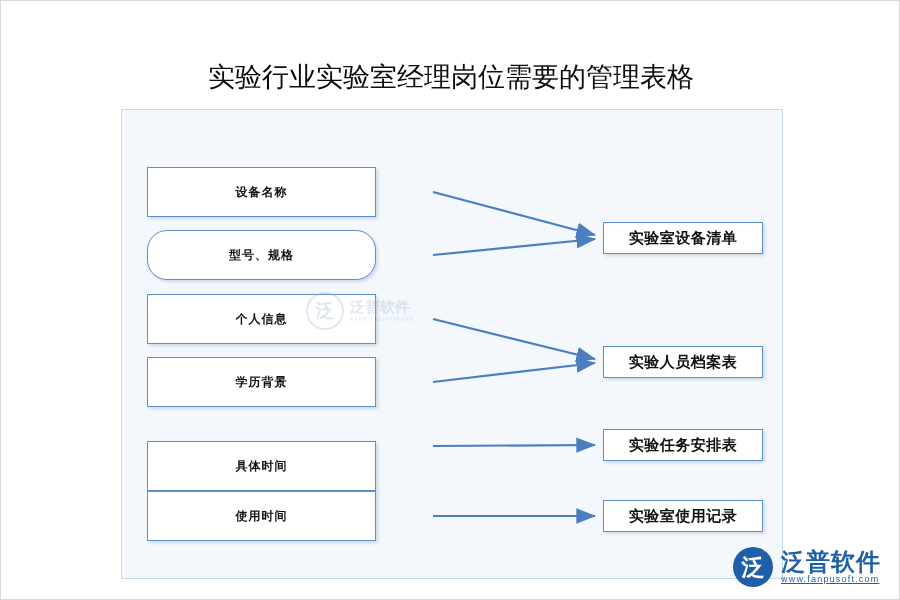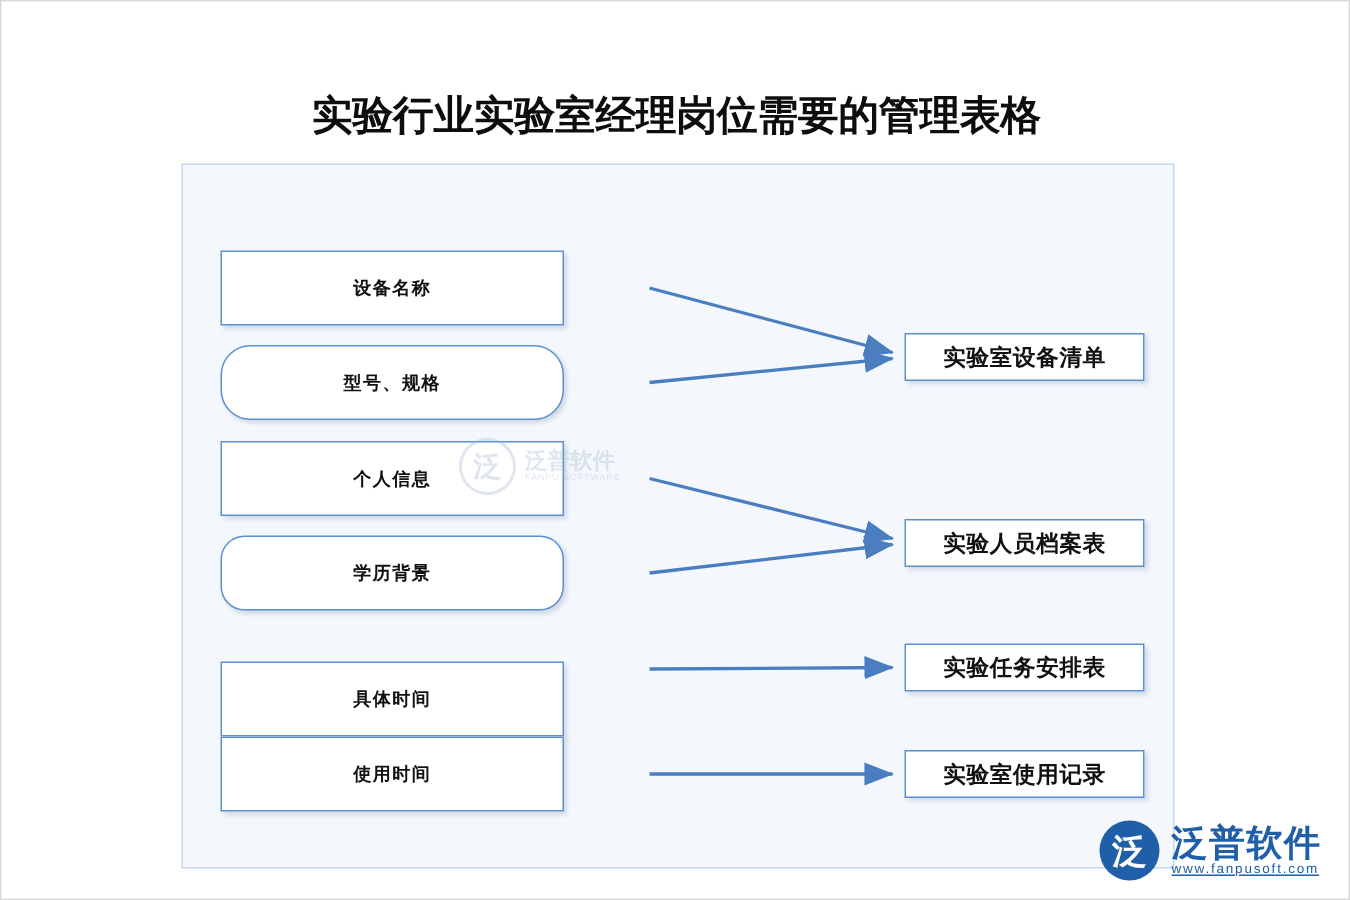--- a/index.html
+++ b/index.html
@@ -21,21 +21,21 @@
     border: 1px solid #d9d9d9;
     background: #ffffff;
   }
   #title {
     position: absolute;
     top: 58px;
     left: 0;
     width: 900px;
     text-align: center;
     font-size: 27px;
-    font-weight: bold;
+    font-weight: normal;
     color: #0d0d0d;
     font-family: "DejaVu Sans", sans-serif;
     letter-spacing: 0px;
     white-space: nowrap;
   }
   #panel {
     position: absolute;
     left: 120px;
     top: 108px;
     width: 662px;
@@ -192,21 +192,21 @@
 
   <div class="node left-node" style="left:146px; top:166px;">
     <span>设备名称</span>
   </div>
   <div class="node left-node" style="left:146px; top:229px;border-radius:20px;">
     <span>型号、规格</span>
   </div>
   <div class="node left-node" style="left:146px; top:293px;">
     <span>个人信息</span>
   </div>
-  <div class="node left-node" style="left:146px; top:356px;border-radius:16px;">
+  <div class="node left-node" style="left:146px; top:356px;">
     <span>学历背景</span>
   </div>
   <div class="node left-node" style="left:146px; top:440px;">
     <span>具体时间</span>
   </div>
   <div class="node left-node" style="left:146px; top:490px;align-items:center;">
     <span>使用时间</span>
   </div>
 
   <div class="node right-node" style="left:602px; top:221px;text-align:center;">

